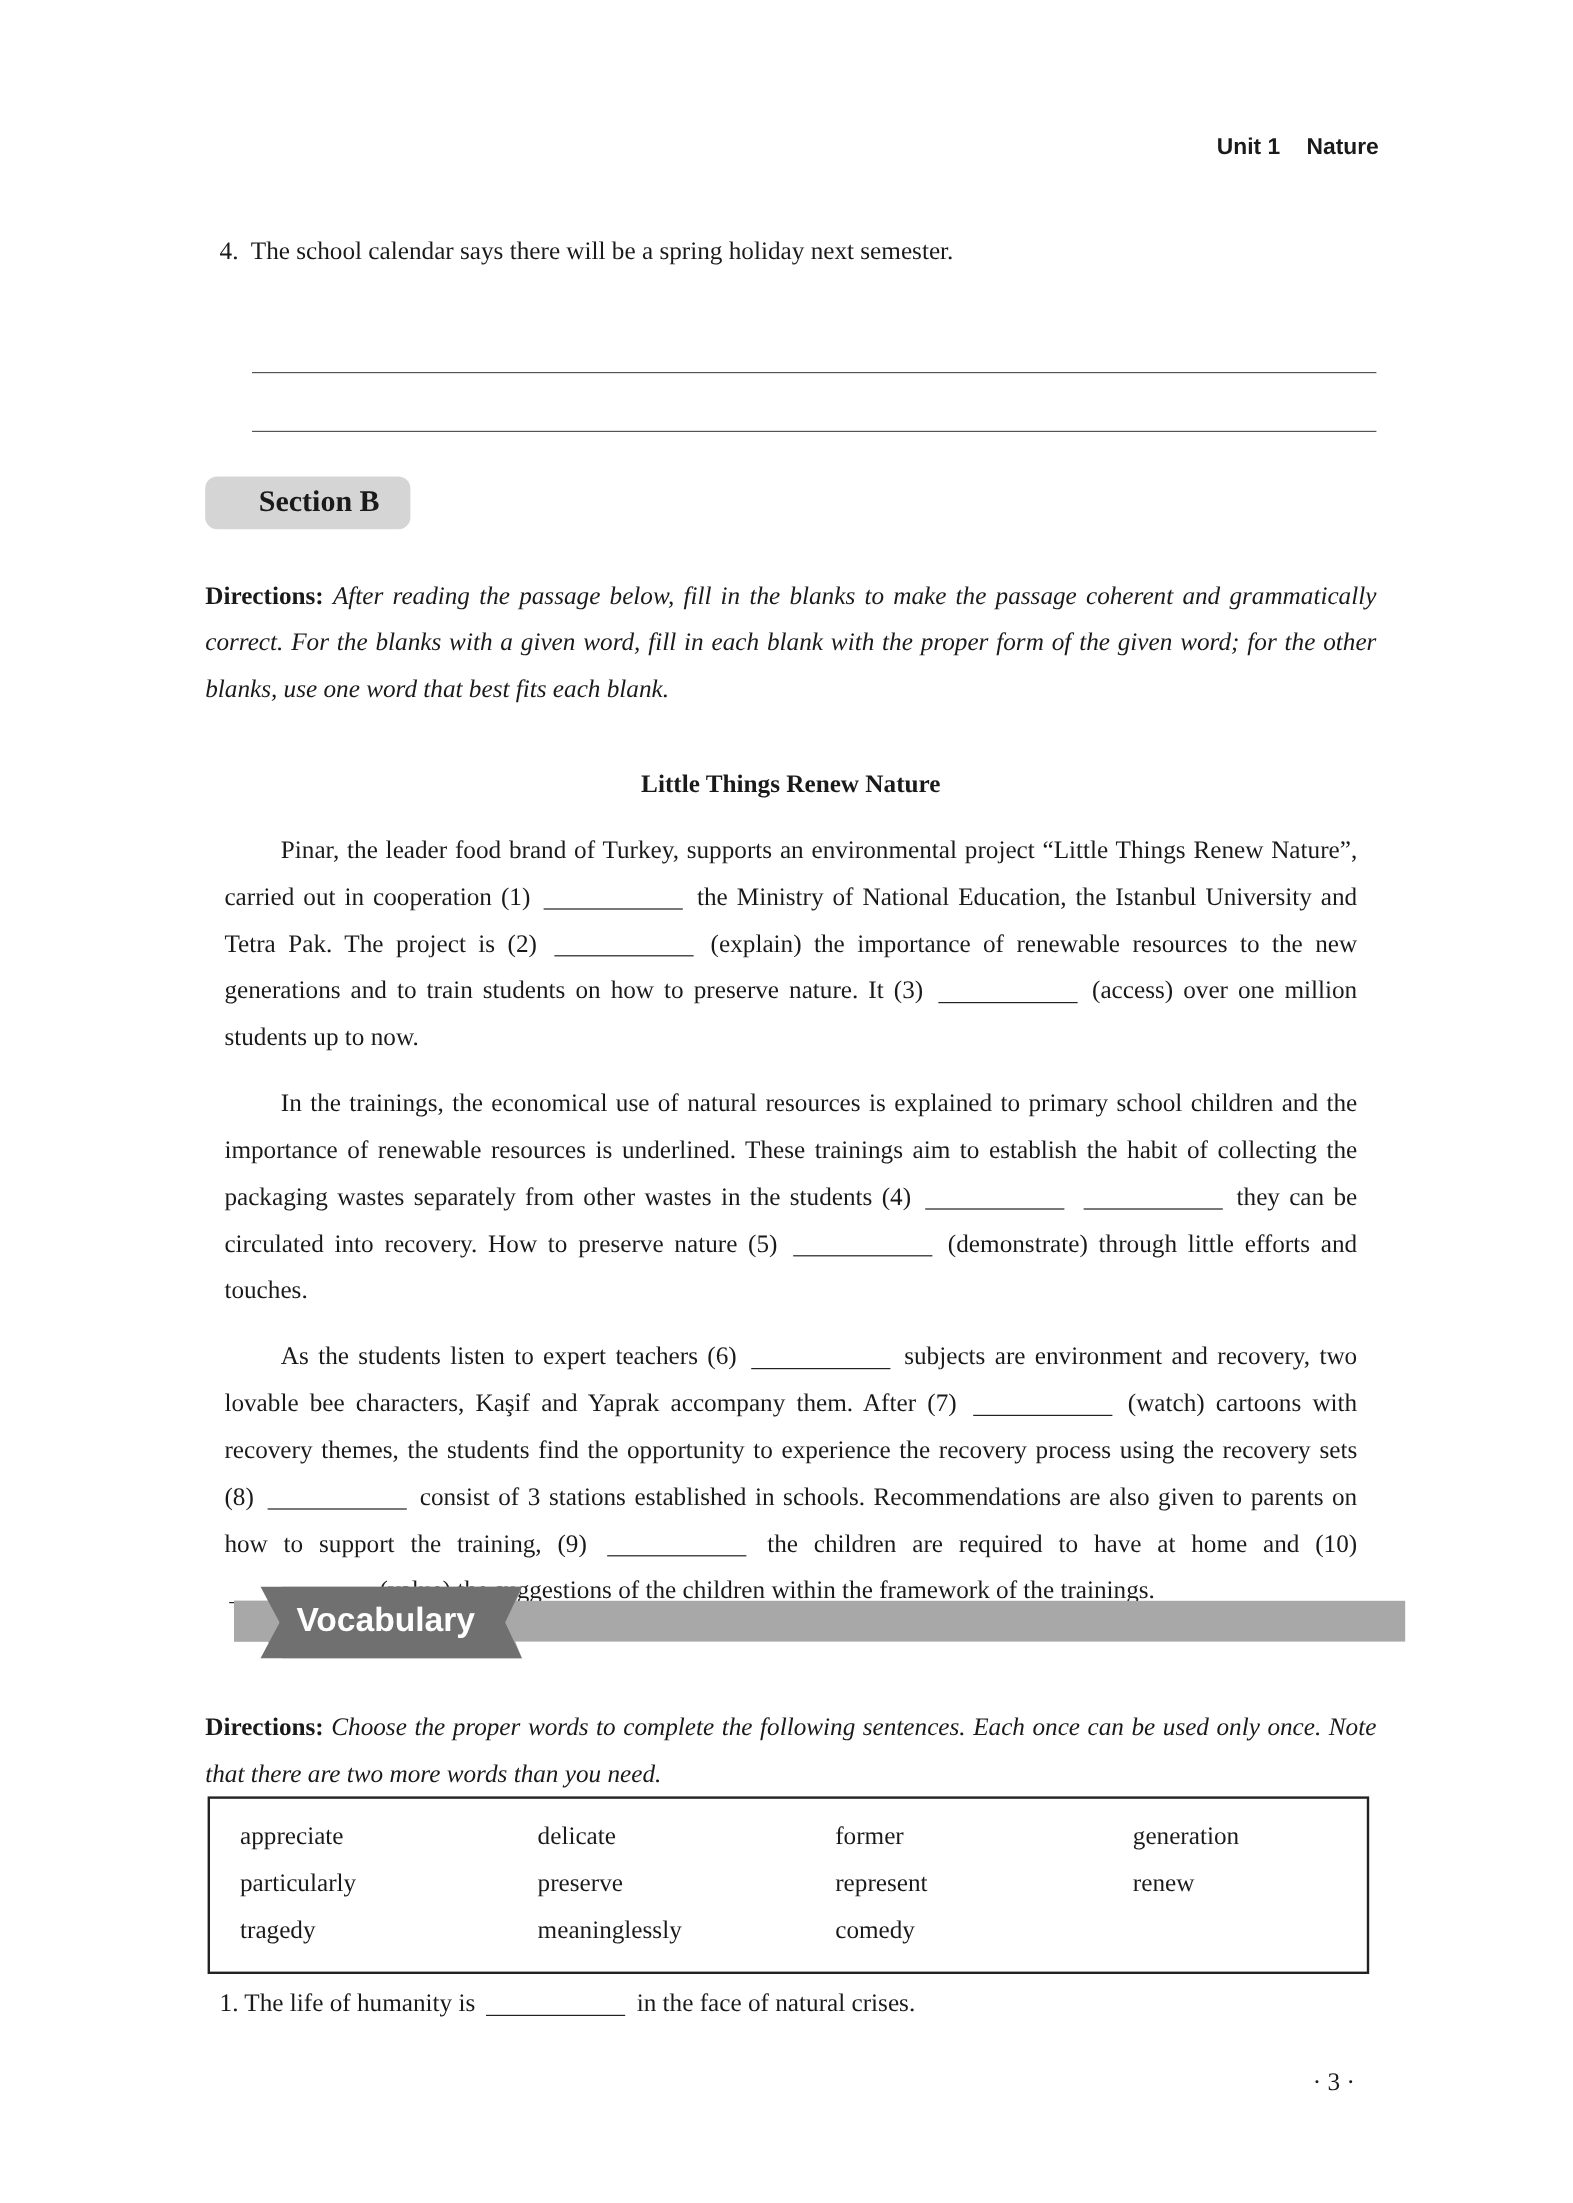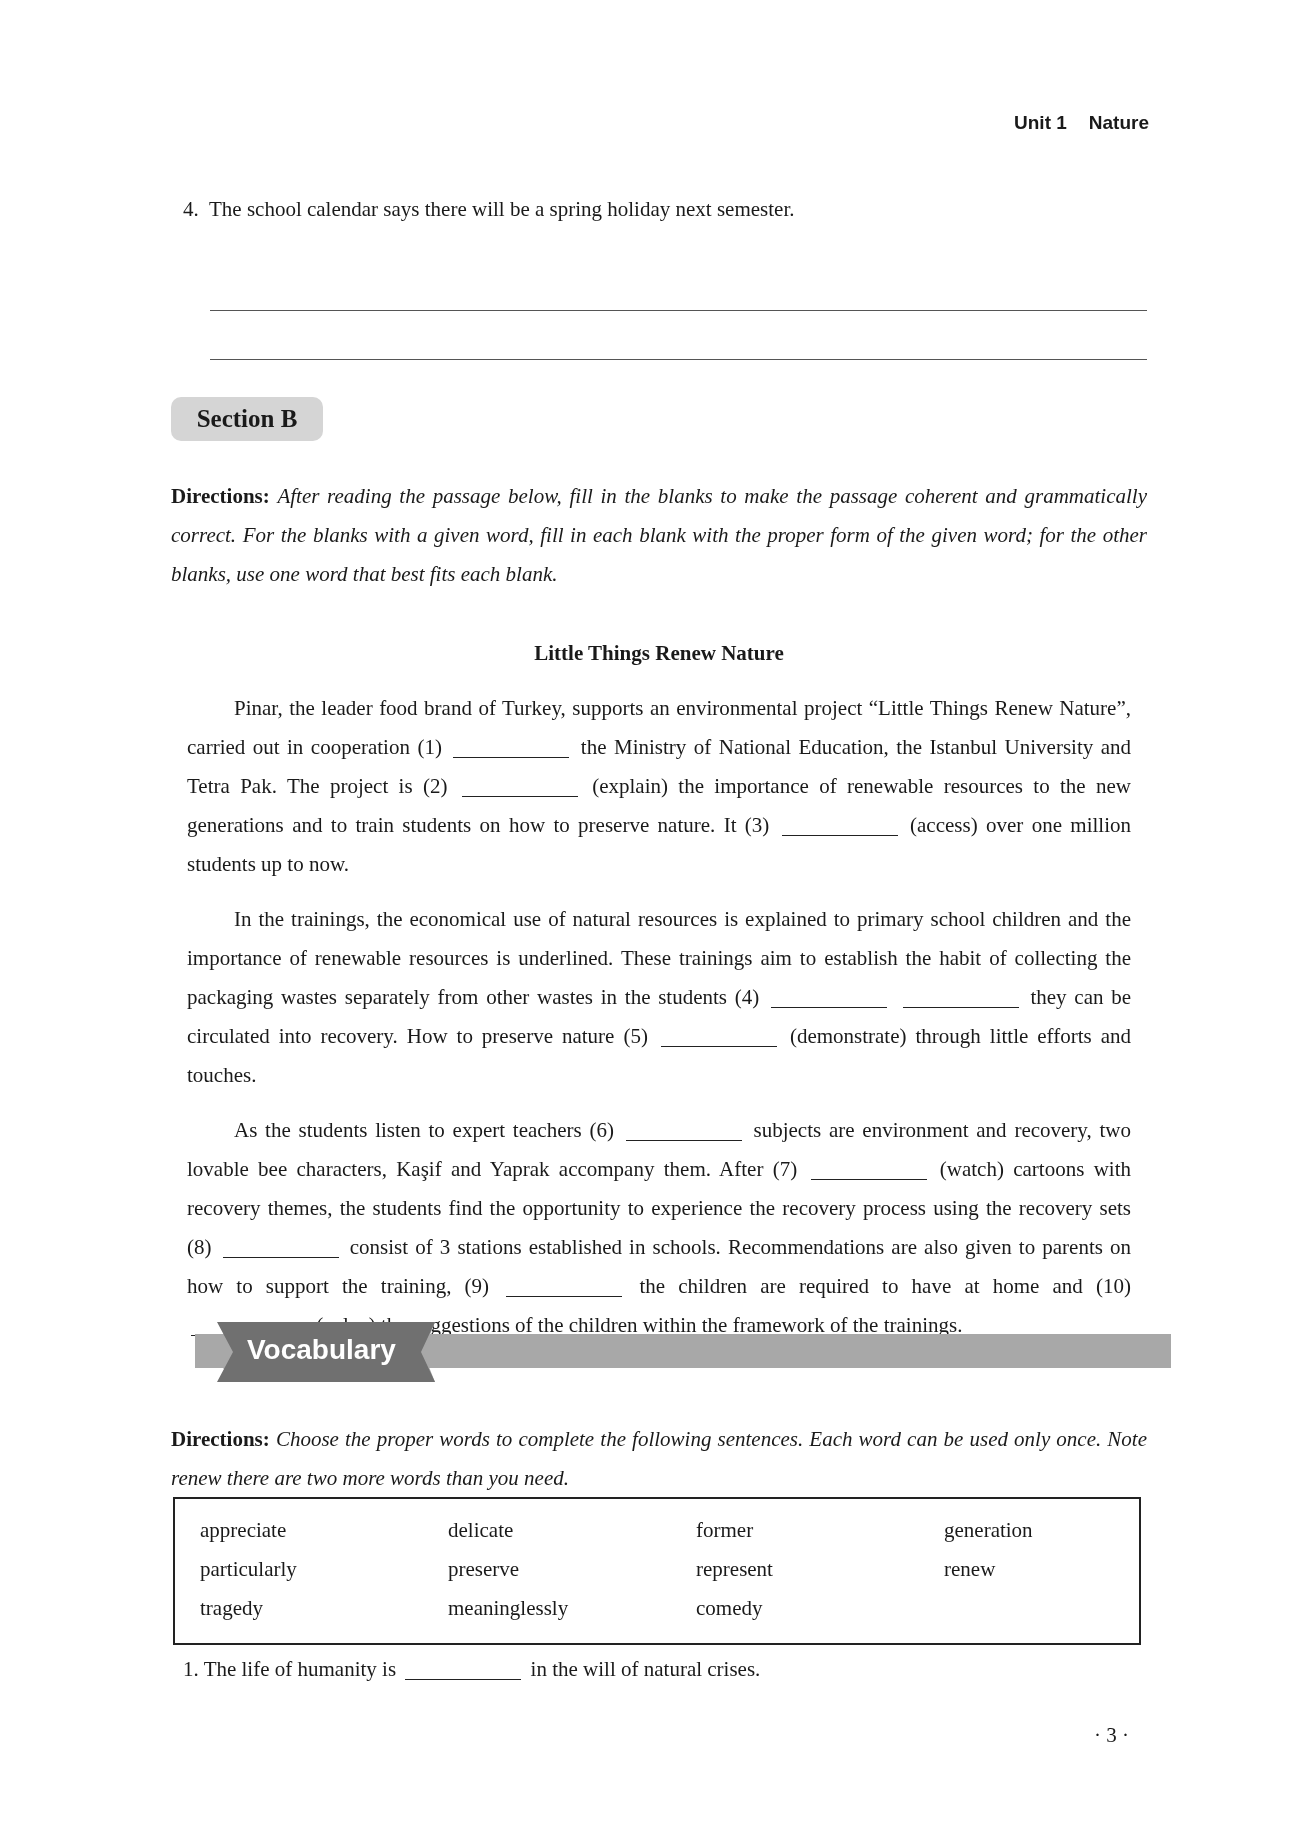--- a/index.html
+++ b/index.html
@@ -9,21 +9,21 @@
               font-family: "Liberation Sans", "DejaVu Sans", sans-serif; font-weight: bold;
               font-size: 19px; letter-spacing: 0; }
     .header .gap { display: inline-block; width: 22px; }
     .q4 { position: absolute; left: 183px; top: 190px; font-size: 21px; line-height: 39px; }
     .q4 .num { display: inline-block; width: 26px; }
     .q4 .indent { padding-left: 26px; }
     .answer-line { position: absolute; left: 210px; width: 937px; height: 0;
                    border-top: 1.5px solid #555; }
     .section-badge { position: absolute; left: 171px; top: 397px; width: 152px; height: 44px;
                      background: #d5d5d5; border-radius: 10px; font-weight: bold; font-size: 25px;
-                     line-height: 44px; text-align: center; }
+                     line-height: 44px; text-align: center; padding-left: 19px; }
     .para { position: absolute; left: 171px; width: 976px; font-size: 21px; line-height: 39px;
             text-align: justify; }
     .dir-label { font-weight: bold; font-style: normal; margin-top: 40px; }
     .italic { font-style: italic; }
     .title { position: absolute; left: 171px; width: 976px; top: 634px; text-align: center;
              font-weight: bold; font-size: 21px; line-height: 39px; }
     .passage { position: absolute; left: 171px; width: 976px; top: 673px; font-size: 21px;
                line-height: 39px; text-align: justify; }
     .passage p { margin: 16px; text-indent: 47px; text-align: justify; text-align-last: left; }
     .blank { display: inline-block; width: 116px; border-bottom: 1.5px solid #222; height: 1em;
@@ -100,21 +100,21 @@
   <div class="vocab-bar"></div>
   <svg class="vocab-ribbon" viewBox="0 0 240 60">
     <polygon points="0,12 28,12 40,0 240,0 228,30 240,60 40,60 28,46 0,46" fill="#a8a8a8"></polygon>
     <polygon points="22,0 240,0 226,30 240,60 22,60 38,30" fill="#707070"></polygon>
   </svg>
   <div class="vocab-text">Vocabulary</div>
 </div>
 
 <div class="para" style="top:1420px">
   <span class="dir-label">Directions:</span>
-  <span class="italic">Choose the proper words to complete the following sentences. Each word can be used only once. Note renew there are two more words than you need.</span>
+  <span class="italic">Choose the proper words to complete the following sentences. Each once can be used only once. Note that there are two more words than you need.</span>
 </div>
 
 <div class="wordbox">
   <div class="wordgrid" id="wordgrid">
       <span>appreciate</span>
       <span>delicate</span>
       <span>former</span>
       <span>generation</span>
       <span>particularly</span>
       <span>preserve</span>
@@ -123,16 +123,16 @@
       <span>tragedy</span>
       <span>meaninglessly</span>
       <span>comedy</span>
     </div>
 </div>
 
 <div class="q1">
   <span>1.</span>
   <span>The life of humanity is</span>
   <span class="blank"></span>
-  <span>in the will of natural crises.</span>
+  <span>in the face of natural crises.</span>
 </div>
 
 <div class="pagenum">· 3 ·</div>
 
 </body></html>

